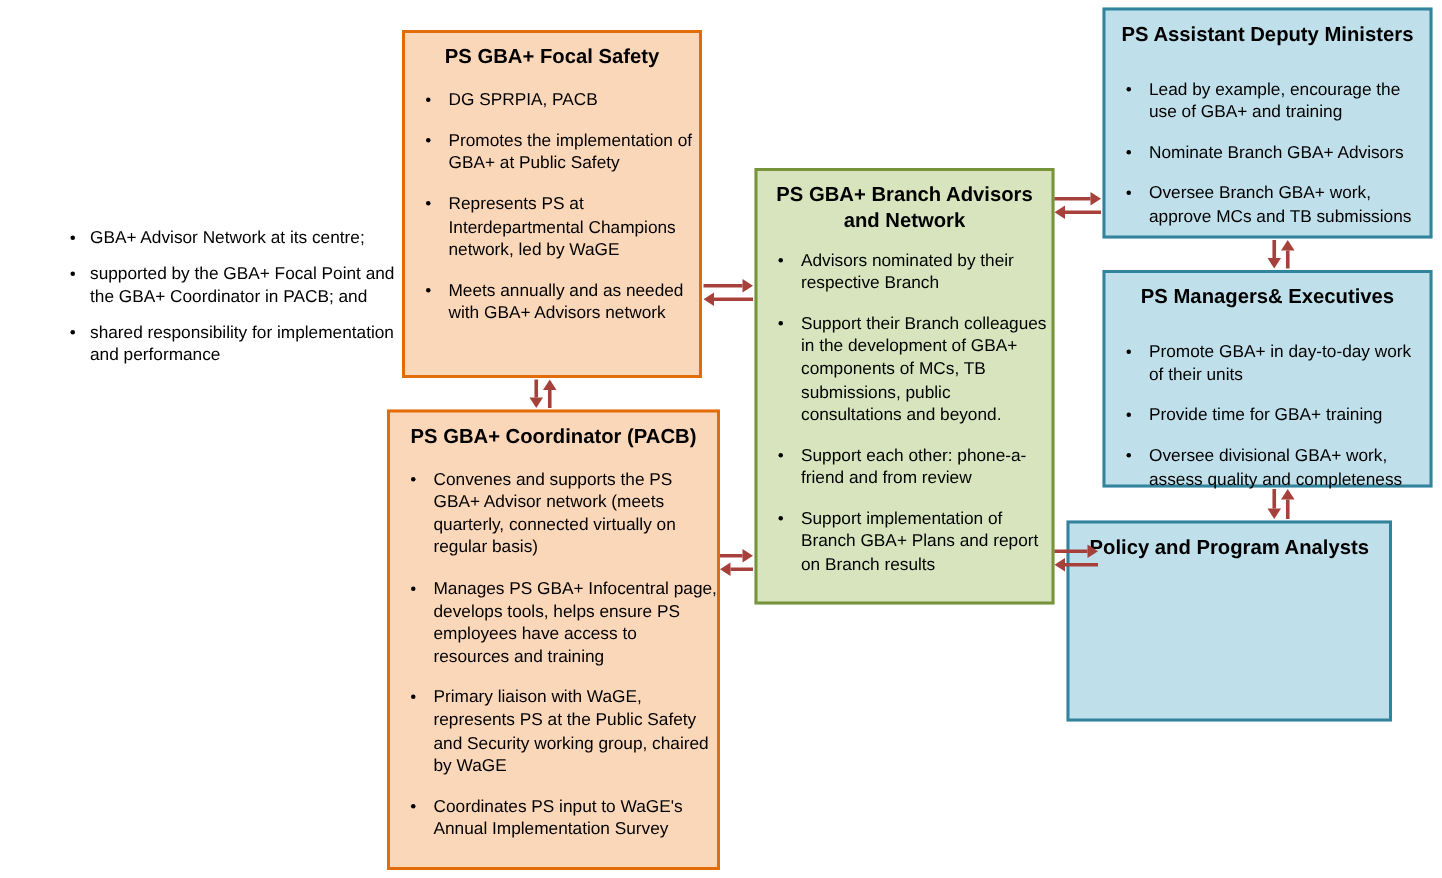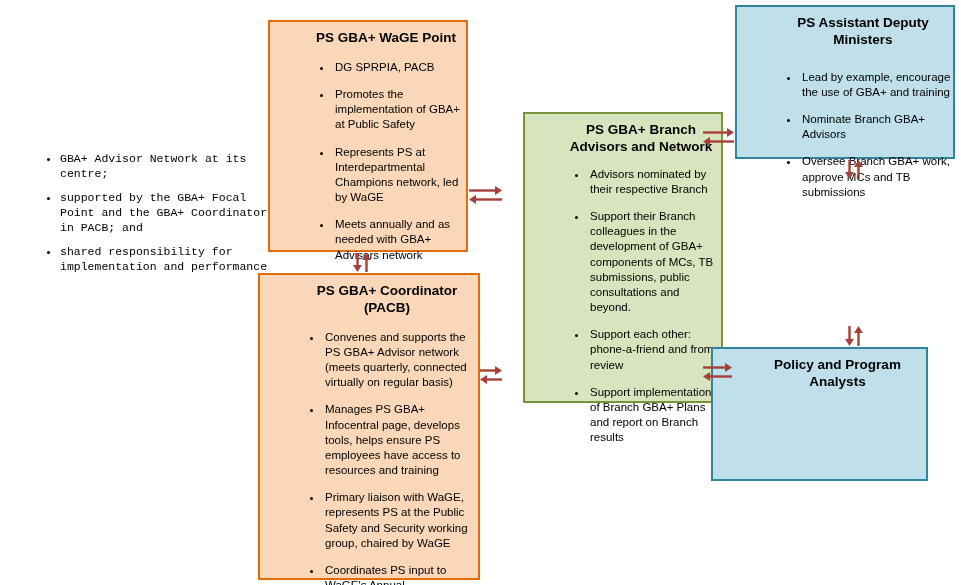--- a/index.html
+++ b/index.html
@@ -4,29 +4,29 @@
 <style>
   html,body { margin:0; padding:0; background:#ffffff; }
   .canvas {
     position:relative; width:961px; height:585px; background:#ffffff;
     font-family:"Liberation Sans", sans-serif; color:#000;
     overflow:hidden;
   }
   .intro { position:absolute; left:36px; top:152px; width:236px; }
   .intro-title { font-size:14px; font-weight:bold; margin:0 0 10px 0; line-height:1.2; }
   .intro ul { margin:0; padding-left:24px; list-style:disc; }
-  .intro li { font-size:11.5px; line-height:1.3; margin-bottom:9px;font-family:Liberation Mono, monospace; }
+  .intro li { font-size:11.5px; line-height:1.3; margin-bottom:9px; }
 
-  .box { position:absolute; box-sizing:border-box; border:2px solid;padding-left:36px; }
+  .box { position:absolute; box-sizing:border-box; border:2px solid; }
   .box-title { font-weight:bold; font-size:13.5px; text-align:center; margin:8px 6px 0 6px; line-height:1.25; }
   .box ul { margin:13px 0 0 0; padding-left:27px; list-style:disc; }
   .box li { font-size:11.5px; line-height:1.32; margin-bottom:12px; padding-left:2px; }
 
   .box.orange { background:var(--c-orange_fill); border-color:var(--c-orange_border); }
-  .box.green  { background:var(--c-green_fill);  border-color:var(--c-green_border);margin-left:20px; }
+  .box.green  { background:var(--c-green_fill);  border-color:var(--c-green_border); }
   .box.blue   { background:var(--c-blue_fill);   border-color:var(--c-blue_border); }
 
   #box-focal-point      { left:268px; top:20px;  width:200px; height:232px; }
   #box-coordinator      { left:258px; top:273px; width:222px; height:307px; }
   #box-branch-advisors  { left:503px; top:112px; width:200px; height:291px; }
   #box-branch-advisors ul { margin-top:11px; }
   #box-adm              { left:735px; top:5px;   width:220px; height:154px; }
   #box-managers         { left:735px; top:180px; width:220px; height:145px; }
   #box-analysts         { left:711px; top:347px; width:217px; height:134px; }
   #box-adm ul, #box-managers ul, #box-analysts ul { margin-top:21px; }
@@ -42,21 +42,21 @@
 
   <div class="intro">
     <ul>
         <li>GBA+ Advisor Network at its centre;</li>
         <li>supported by the GBA+ Focal Point and the GBA+ Coordinator in PACB; and</li>
         <li>shared responsibility for implementation and performance</li>
       </ul>
   </div>
 
   <div class="box orange" id="box-focal-point">
-    <div class="box-title">PS GBA+ WaGE Point</div>
+    <div class="box-title">PS GBA+ Focal Safety</div>
     <ul>
         <li>DG SPRPIA, PACB</li>
         <li>Promotes the implementation of GBA+ at Public Safety</li>
         <li>Represents PS at Interdepartmental Champions network, led by WaGE</li>
         <li>Meets annually and as needed with GBA+ Advisors network</li>
       </ul>
   </div>
 
   <div class="box orange" id="box-coordinator">
     <div class="box-title">PS GBA+ Coordinator (PACB)</div>
@@ -80,20 +80,28 @@
 
   <div class="box blue" id="box-adm">
     <div class="box-title">PS Assistant Deputy Ministers</div>
     <ul>
         <li>Lead by example, encourage the use of GBA+ and training</li>
         <li>Nominate Branch GBA+ Advisors</li>
         <li>Oversee Branch GBA+ work, approve MCs and TB submissions</li>
       </ul>
   </div>
 
+  <div class="box blue" id="box-managers">
+    <div class="box-title">PS Managers&amp; Executives</div>
+    <ul>
+        <li>Promote GBA+ in day-to-day work of their units</li>
+        <li>Provide time for GBA+ training</li>
+        <li>Oversee divisional GBA+ work, assess quality and completeness</li>
+      </ul>
+  </div>
 
   <div class="box blue" id="box-analysts">
     <div class="box-title">Policy and Program Analysts</div>
   </div>
 
   <svg class="arrow" style="left:350px; top:252px;" width="24" height="21" viewBox="0 0 24 21">
     <line x1="7.5" y1="1" x2="7.5" y2="13"></line>
       <polygon points="3,13 7.5,20 12,13"></polygon>
     <line x1="16.5" y1="20" x2="16.5" y2="8"></line>
       <polygon points="12,8 16.5,1 21,8"></polygon>

